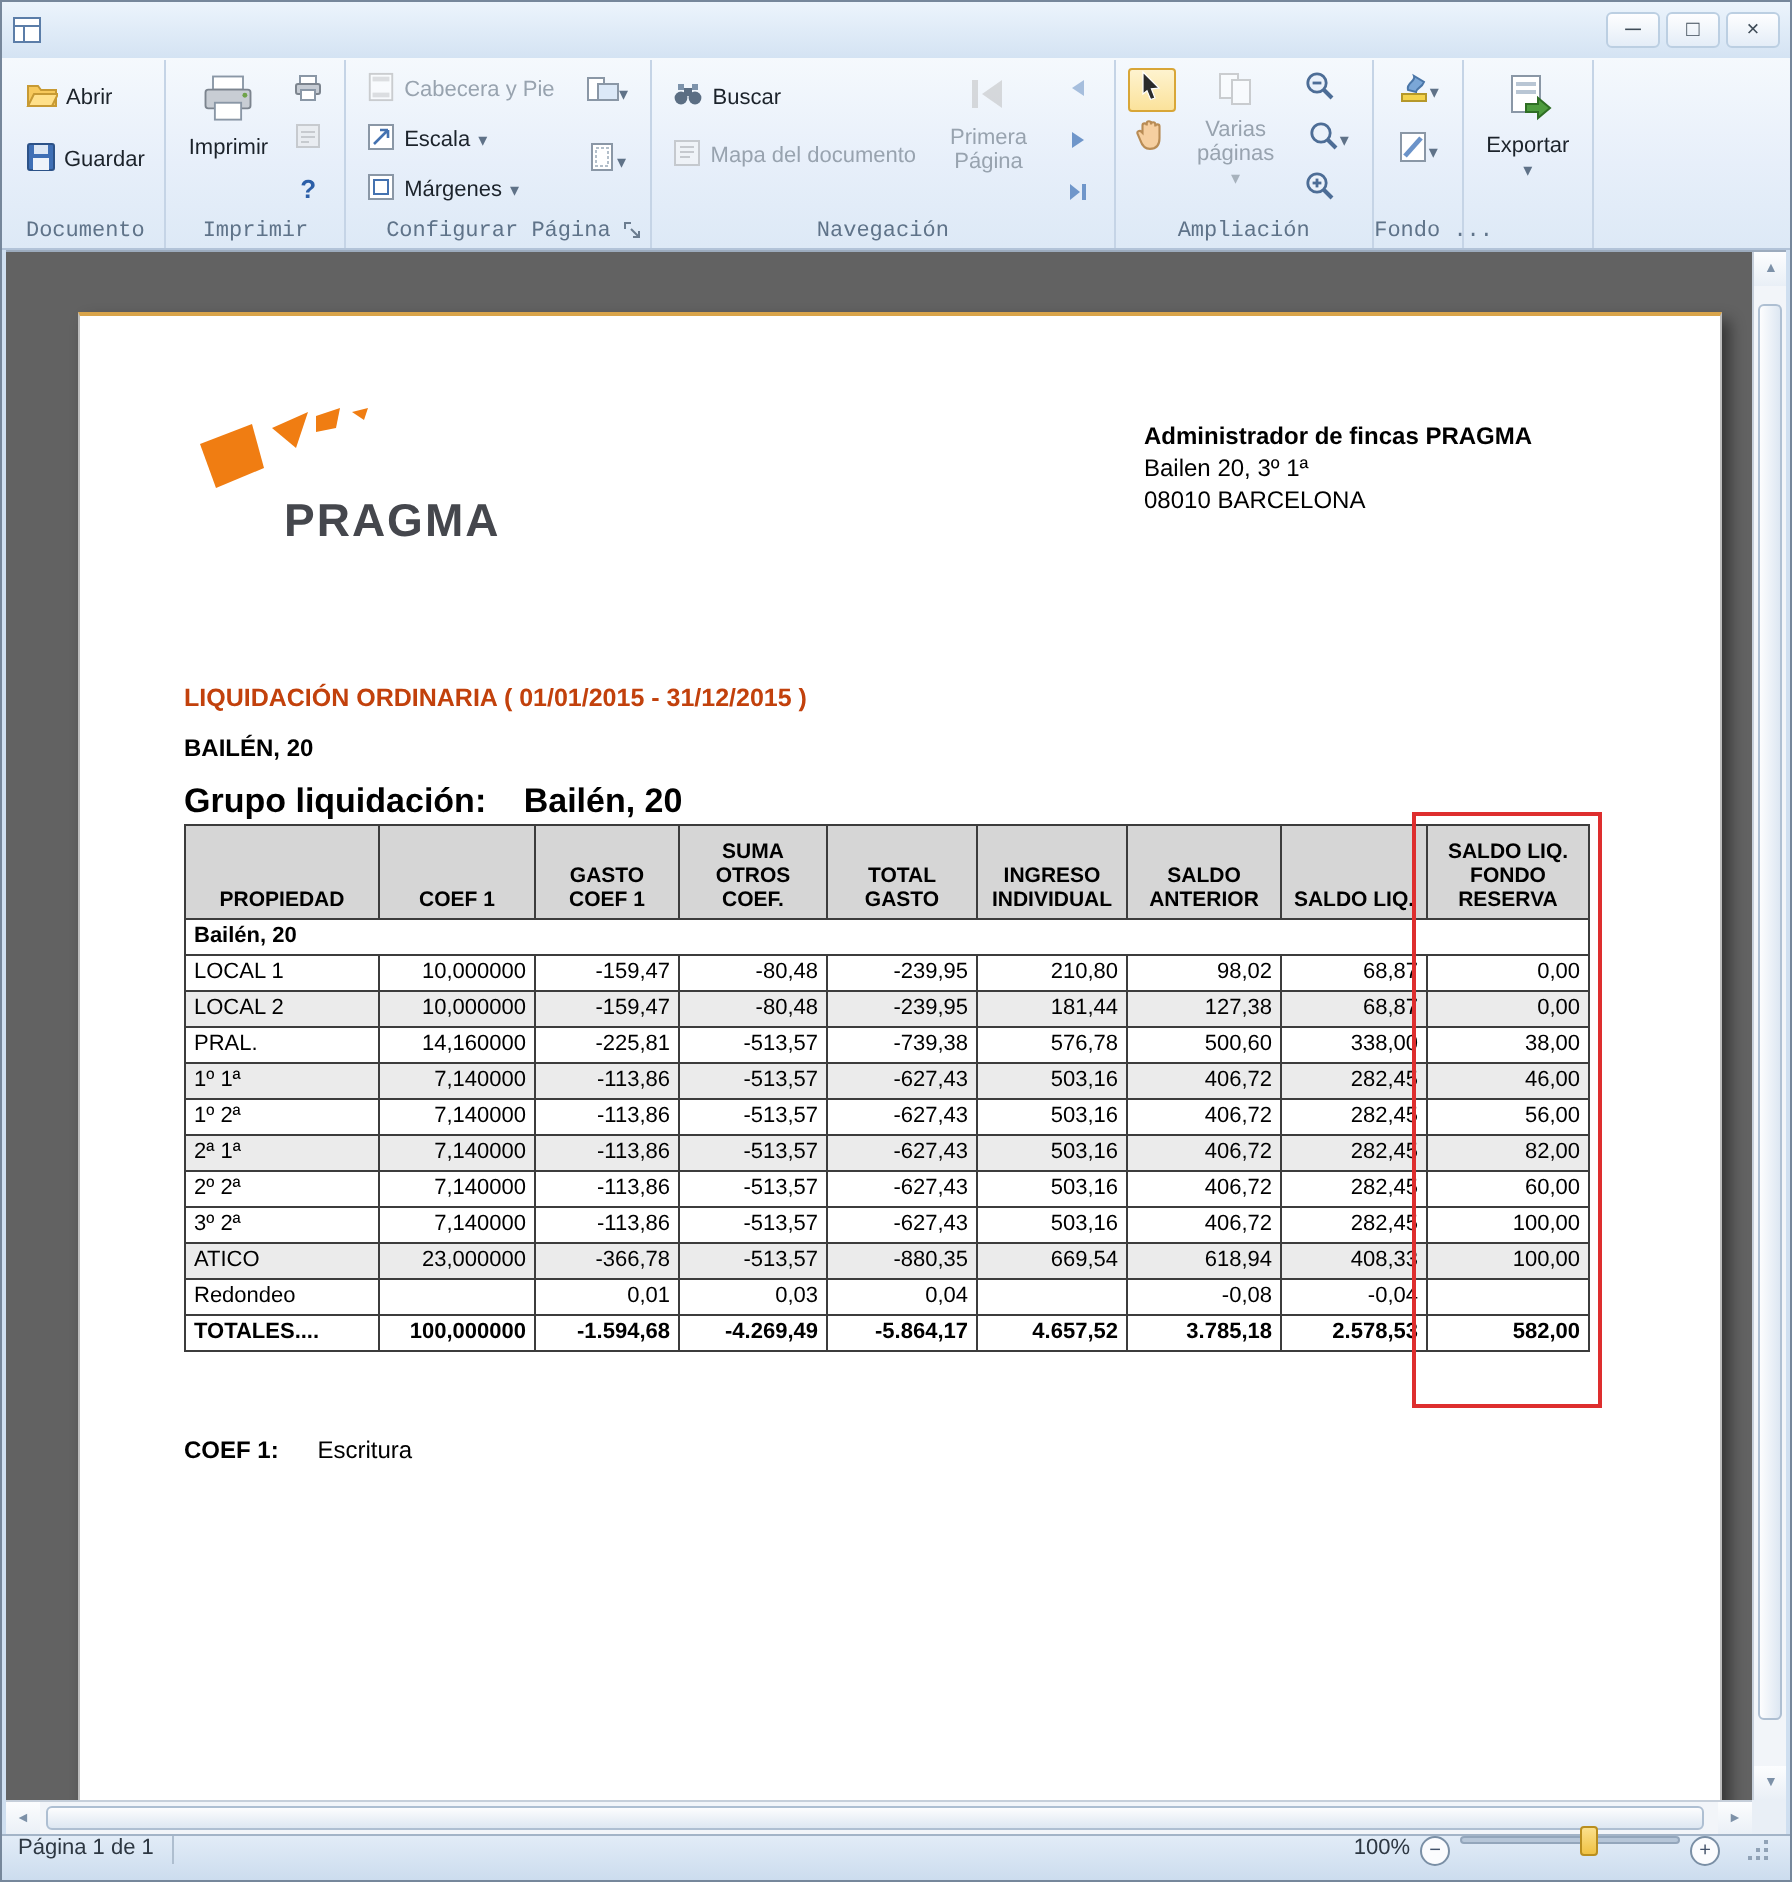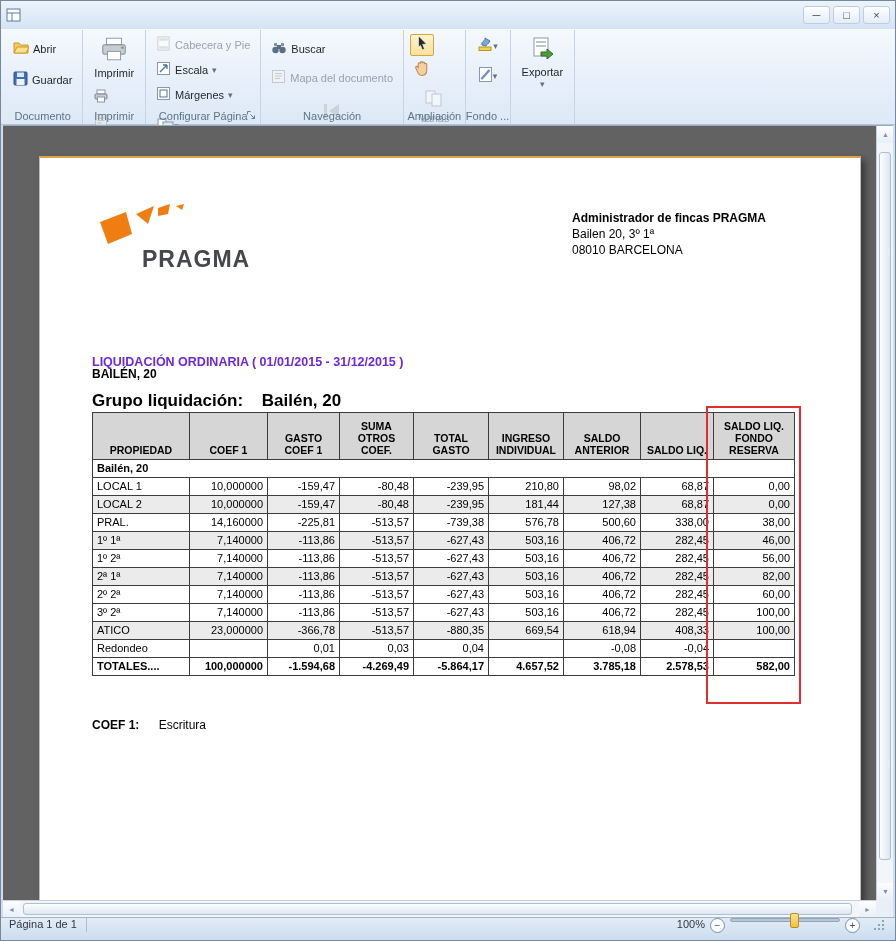--- a/index.html
+++ b/index.html
@@ -12,24 +12,24 @@
   .app-icon{width:16px;height:16px;display:inline-flex;}
   .tb-spacer{flex:1;}
   .winbtn{width:27px;height:18px;margin-left:3px;display:flex;align-items:center;justify-content:center;
     font-size:11px;color:#3f4c58;border:1px solid #bccfe2;border-radius:3px;
     background:linear-gradient(#fefeff,#e4edf7);cursor:default;}
 
   
   .ribbon{height:96px;flex:0 0 96px;display:flex;align-items:stretch;padding:1px 2px 0 2px;
     background:linear-gradient(#f5f9fd,#e7effa 55%,#dde9f6);border-bottom:1px solid #b2c3d8;}
   .rgroup{position:relative;padding:3px 6px 17px 6px;border-right:1px solid #c5d4e6;display:flex;align-items:flex-start;}
-  .glabel{position:absolute;left:0;right:0;bottom:2px;text-align:center;font-size:11px;color:#5f7389;white-space:nowrap;}
+  .glabel{position:absolute;left:0;right:0;bottom:2px;text-align:center;font-size:11px;color:#5f7389;white-space:nowrap;font-family:Liberation Mono, monospace;}
   .launcher{position:absolute;right:3px;bottom:3px;width:11px;height:11px;display:flex;}
   .col{display:flex;flex-direction:column;}
-  .row{display:flex;flex-direction:column;}
+  .row{display:flex;flex-direction:row;}
   .sbtn{display:flex;align-items:center;gap:4px;height:23px;padding:1px 4px;border-radius:2px;font-size:11px;color:#1c232b;white-space:nowrap;}
   .bbtn{display:flex;flex-direction:column;align-items:center;justify-content:flex-start;gap:2px;
     padding:3px 5px;border-radius:2px;font-size:11px;color:#1c232b;}
   .bbtn .lbl{white-space:pre-line;text-align:center;line-height:12px;}
   .mbtn{width:24px;height:22px;display:flex;align-items:center;justify-content:center;border-radius:2px;}
   .mbtn.w{width:32px;}
   .caret{font-size:9px;color:#5f7288;line-height:8px;}
   .disabled{color:#98a3af;}
   .disabled svg{opacity:.5;filter:grayscale(1);}
   .disabled .caret{color:#a7b2bd;}
@@ -38,21 +38,21 @@
 
   
   .docarea{position:relative;flex:1;background:#626262;overflow:hidden;border-top:1px solid #9cabbd;margin:0 2px;}
   .page{position:absolute;left:36px;top:30px;width:822px;height:1060px;background:#ffffff;
     border:1px solid #bdbdbd;border-top:2px solid #d9a44a;box-shadow:4px 4px 7px rgba(0,0,0,.45);}
 
   .logo{position:absolute;left:52px;top:46px;width:200px;}
   .logo-text{margin-left:50px;margin-top:-12px;font-size:23px;font-weight:bold;color:#45474d;letter-spacing:1px;}
   .company{position:absolute;left:532px;top:52px;font-size:12px;color:#000;line-height:16px;}
   .cname{font-weight:bold;}
-  .rpt-title{position:absolute;left:52px;top:184px;font-size:12.5px;font-weight:bold;color:#6d28d9;margin-top:13px;}
+  .rpt-title{position:absolute;left:52px;top:184px;font-size:12.5px;font-weight:bold;color:#c2410c;}
   .building{position:absolute;left:52px;top:209px;font-size:12px;font-weight:bold;}
   .grupo{position:absolute;left:52px;top:233px;font-size:17px;font-weight:bold;}
   .grupo .gv{margin-left:14px;}
   .tablewrap{position:absolute;left:52px;top:254px;}
   table.report{border-collapse:collapse;font-size:11px;color:#000;table-layout:fixed;width:702px;}
   table.report th{border:1px solid #3c3c3c;background:#d6d6d6;font-weight:bold;text-align:center;
     vertical-align:bottom;white-space:pre-line;font-size:10.5px;line-height:12px;height:47px;padding:2px 2px 3px 2px;}
   table.report td{border:1px solid #3c3c3c;text-align:right;white-space:nowrap;line-height:13px;padding:2px 4px;overflow:hidden;}
   table.report td.c0{text-align:left;}
   table.report tr.alt{background:#ebebeb;}

